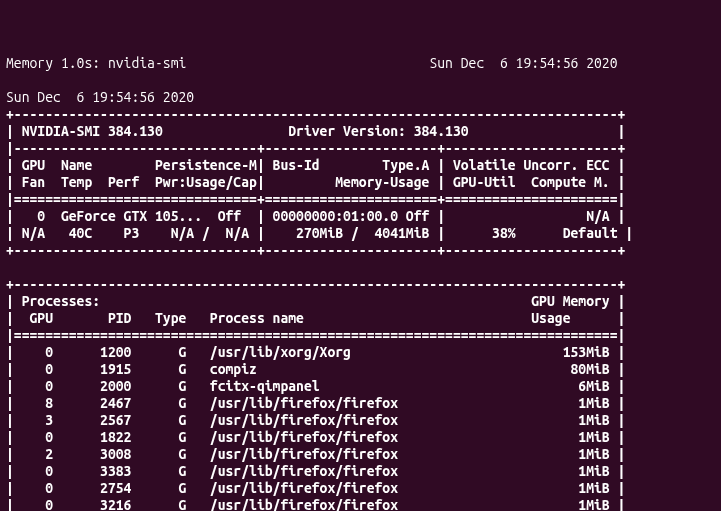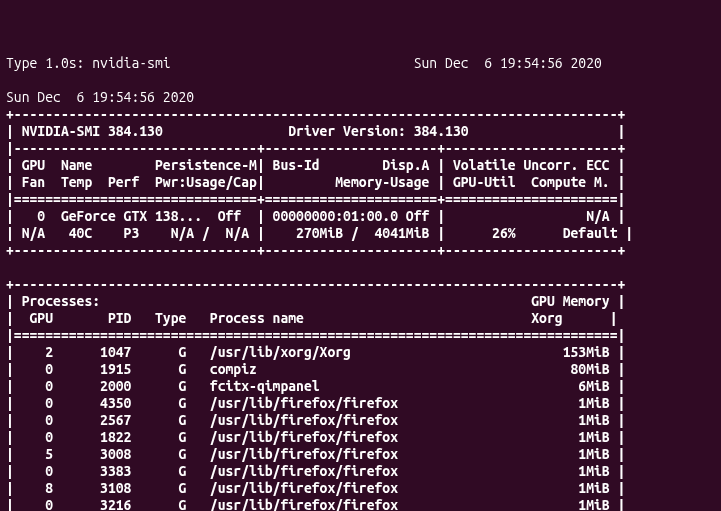--- a/index.html
+++ b/index.html
@@ -16,46 +16,46 @@
     white-space: pre;
   }
   .term {
     padding: 4px 6px;
   }
   .b { font-weight: bold; }
 </style>
 </head>
 <body>
 <div class="term">
-<span><span>Type 1.0s: nvidia-smi</span><span>                               </span><span>Sun Dec  6 19:54:56 2020</span></span>
+<span><span>Memory 1.0s: nvidia-smi</span><span>                               </span><span>Sun Dec  6 19:54:56 2020</span></span>
 
 <span>Sun Dec  6 19:54:56 2020</span>
 <span class="b">+-----------------------------------------------------------------------------+</span>
 <span class="b">| NVIDIA-SMI 384.130                Driver Version: 384.130                   |</span>
 <span class="b">|-------------------------------+----------------------+----------------------+</span>
-<span class="b">| GPU  Name        Persistence-M| Bus-Id        Disp.A | Volatile Uncorr. ECC |</span>
+<span class="b">| GPU  Name        Persistence-M| Bus-Id        Type.A | Volatile Uncorr. ECC |</span>
 <span class="b">| Fan  Temp  Perf  Pwr:Usage/Cap|         Memory-Usage | GPU-Util  Compute M. |</span>
 <span class="b">|===============================+======================+======================|</span>
-<span class="b">|   0  GeForce GTX 138...  Off  | 00000000:01:00.0 Off |                  N/A |</span>
-<span class="b">| N/A   40C    P3    N/A /  N/A |    270MiB /  4041MiB |      26%      Default |</span>
+<span class="b">|   0  GeForce GTX 105...  Off  | 00000000:01:00.0 Off |                  N/A |</span>
+<span class="b">| N/A   40C    P3    N/A /  N/A |    270MiB /  4041MiB |      38%      Default |</span>
 <span class="b">+-------------------------------+----------------------+----------------------+</span>
 <span class="b">                                                                               </span>
 <span class="b">+-----------------------------------------------------------------------------+</span>
 <span class="b">| Processes:                                                       GPU Memory |</span>
-<span class="b">|  GPU       PID   Type   Process name                             Xorg      |</span>
+<span class="b">|  GPU       PID   Type   Process name                             Usage      |</span>
 <span class="b">|=============================================================================|</span>
-<span class="b">|    2      1047      G   /usr/lib/xorg/Xorg                           153MiB |</span>
+<span class="b">|    0      1200      G   /usr/lib/xorg/Xorg                           153MiB |</span>
 <span class="b">|    0      1915      G   compiz                                        80MiB |</span>
 <span class="b">|    0      2000      G   fcitx-qimpanel                                 6MiB |</span>
-<span class="b">|    0      4350      G   /usr/lib/firefox/firefox                       1MiB |</span>
-<span class="b">|    0      2567      G   /usr/lib/firefox/firefox                       1MiB |</span>
+<span class="b">|    8      2467      G   /usr/lib/firefox/firefox                       1MiB |</span>
+<span class="b">|    3      2567      G   /usr/lib/firefox/firefox                       1MiB |</span>
 <span class="b">|    0      1822      G   /usr/lib/firefox/firefox                       1MiB |</span>
-<span class="b">|    5      3008      G   /usr/lib/firefox/firefox                       1MiB |</span>
+<span class="b">|    2      3008      G   /usr/lib/firefox/firefox                       1MiB |</span>
 <span class="b">|    0      3383      G   /usr/lib/firefox/firefox                       1MiB |</span>
-<span class="b">|    8      3108      G   /usr/lib/firefox/firefox                       1MiB |</span>
+<span class="b">|    0      2754      G   /usr/lib/firefox/firefox                       1MiB |</span>
 <span class="b">|    0      3216      G   /usr/lib/firefox/firefox                       1MiB |</span>
 
 
 
 </div>
 
 
 
 
 

